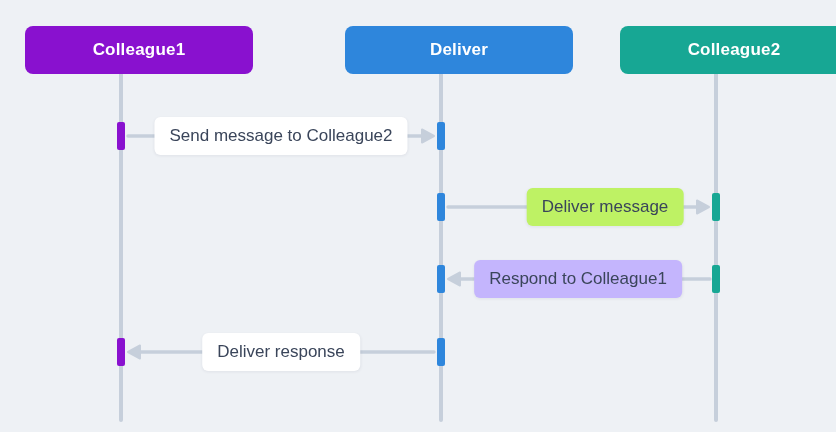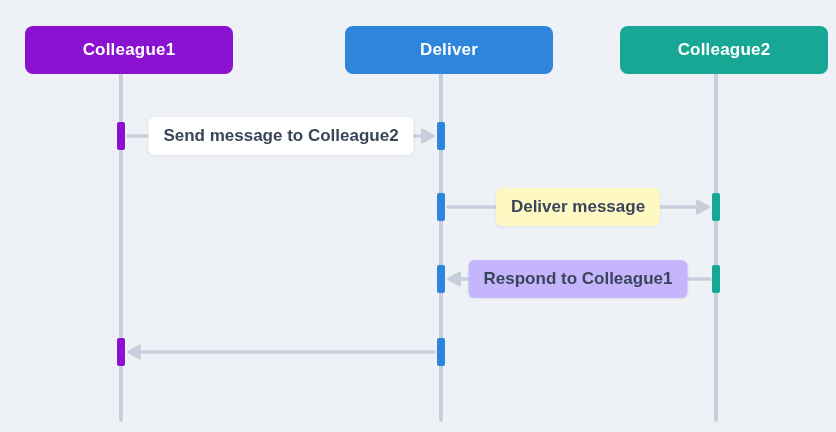--- a/index.html
+++ b/index.html
@@ -21,21 +21,21 @@
     top: 72px;
     width: 4px;
     height: 350px;
     border-radius: 2px;
     background: #C6CFDB;
   }
   
   .participant {
     position: absolute;
     top: 26px;
-    width: 208px;
+    width: 228px;
     height: 48px;
     border-radius: 8px;
     display: flex;
     align-items: center;
     justify-content: center;
   }
   .participant span {
     color: #ffffff;
     font-size: 17px;
     font-weight: 700;
@@ -64,21 +64,21 @@
     stroke-linejoin: round;
   }
   
   .msg {
     position: absolute;
     transform: translate(-50%, -50%);
     background: #ffffff;
     border-radius: 6px;
     padding: 9px 15px;
     font-size: 17px;
-    font-weight: 700;
+    font-weight: 400;
     white-space: nowrap;
     color: #3A455A;
     box-shadow: 0 1px 3px rgba(58, 69, 90, 0.08);
   }
 </style>
 </head>
 <body>
 
 <div class="stage" style="background: rgb(238, 241, 245);">
 
@@ -111,22 +111,23 @@
   <div class="bar" style="left: 437px; top: 193px; background: rgb(46, 134, 220);"></div>
   <div class="bar" style="left: 712px; top: 193px; background: rgb(23, 167, 148);"></div>
 
   <div class="bar" style="left: 437px; top: 265px; background: rgb(46, 134, 220);"></div>
   <div class="bar" style="left: 712px; top: 265px; background: rgb(23, 167, 148);"></div>
 
   <div class="bar" style="left: 117px; top: 338px; background: rgb(137, 17, 207);"></div>
   <div class="bar" style="left: 437px; top: 338px; background: rgb(46, 134, 220);"></div>
 
   <div class="msg" style="left: 281px; top: 136px; color: rgb(58, 69, 90); background: rgb(255, 255, 255);">Send message to Colleague2</div>
-  <div class="msg" style="left: 578px; top: 207px; color: rgb(58, 69, 90); background: #fef9c3;">Deliver message</div>
+  <div class="msg" style="left: 605px; top: 207px; color: rgb(58, 69, 90); background: #bef264;">Deliver message</div>
   <div class="msg" style="left: 578px; top: 279px; color: rgb(58, 69, 90); background: #c4b5fd;">Respond to Colleague1</div>
+  <div class="msg" style="left: 281px; top: 352px; color: rgb(58, 69, 90); background: rgb(255, 255, 255);">Deliver response</div>
 
   <div class="participant" style="left: 25px; background: rgb(137, 17, 207);">
     <span>Colleague1</span>
   </div>
   <div class="participant" style="left: 345px; background: rgb(46, 134, 220);">
     <span>Deliver</span>
   </div>
   <div class="participant" style="left: 620px; background: rgb(23, 167, 148);">
     <span>Colleague2</span>
   </div>

